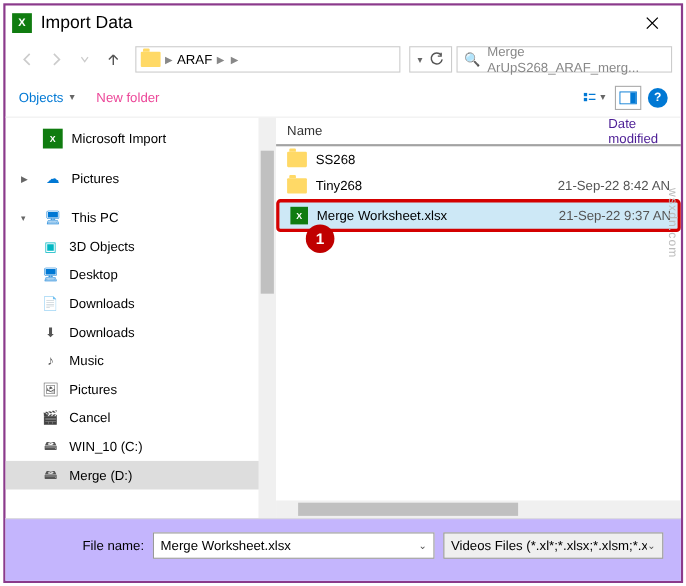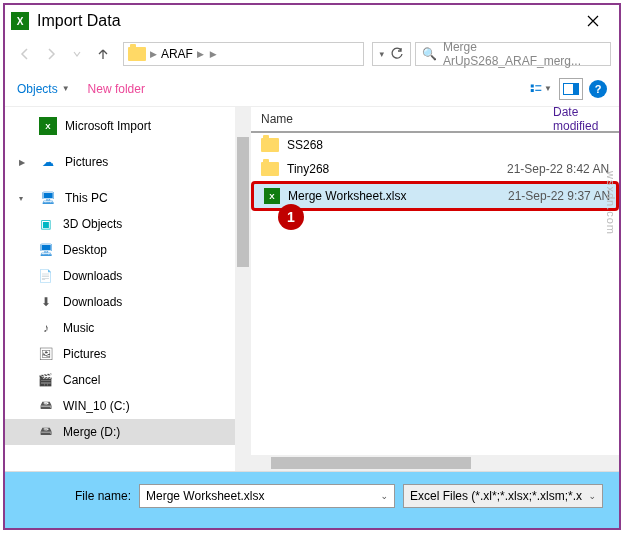--- a/index.html
+++ b/index.html
@@ -57,21 +57,21 @@
 .item-icon.folder::before { content: ""; position: absolute; top: -3px; left: 2px; width: 6px; height: 3px; background: #ffd966; border-radius: 1px 1px 0 0; }
 .item-icon.xlsx { background: #107c10; width: 16px; height: 16px; display: flex; align-items: center; justify-content: center; color: #fff; font-size: 8px; font-weight: bold; }
 .item-name { width: 220px; }
 .item-date { color: #555; }
 .item.selected { background: #cde8f6; }
 .item.highlighted { border: 3px solid #d40000; border-radius: 4px; height: 30px; }
 .callout { position: absolute; width: 26px; height: 26px; border-radius: 50%; background: #c00000; color: #fff; display: flex; align-items: center; justify-content: center; font-weight: bold; font-size: 14px; z-index: 10; }
 .c1 { top: 97px; left: 27px; }
 .hscroll { height: 16px; background: #f0f0f0; position: relative; margin-top: auto; }
 .hscroll-thumb { position: absolute; left: 20px; top: 2px; height: 12px; width: 200px; background: #c0c0c0; }
-.bottom-panel { border-top: 1px solid #ddd; padding: 12px 16px 10px 16px; background: #7dd3fc; }
+.bottom-panel { border-top: 1px solid #ddd; padding: 12px 16px 10px 16px; background: #c4b5fd; }
 .row1 { display: flex; align-items: center; gap: 8px; margin-bottom: 10px; }
 .fn-label { width: 110px; text-align: right; }
 .fn-select { flex: 1; height: 24px; border: 1px solid #999; background: #fff; display: flex; align-items: center; padding: 0 6px; justify-content: space-between; }
 .fn-caret { font-size: 9px; color: #555; }
 .ft-select { width: 200px; height: 24px; border: 1px solid #999; background: #efefef; display: flex; align-items: center; padding: 0 6px; justify-content: space-between; }
 .row2 { display: flex; align-items: center; justify-content: flex-end; gap: 10px; }
 .tools { display: flex; align-items: center; gap: 4px; margin-right: 8px; }
 .btn { height: 26px; padding: 0 18px; border: 1px solid #888; background: #efefef; display: flex; align-items: center; justify-content: center; cursor: pointer; }
 .btn.primary { border: 3px solid #d40000; border-radius: 3px; position: relative; }
 .c2 { top: -2px; left: -34px; }
@@ -256,20 +256,20 @@
   </div>
 
   <div class="bottom-panel">
     <div class="row1">
       <div class="fn-label">File name:</div>
       <div class="fn-select">
         <span>Merge Worksheet.xlsx</span>
         <span class="fn-caret">⌄</span>
       </div>
       <div class="ft-select">
-        <span style="white-space:nowrap;overflow:hidden;">Excel Files (*.xl*;*.xlsx;*.xlsm;*.x</span>
+        <span style="white-space:nowrap;overflow:hidden;">Videos Files (*.xl*;*.xlsx;*.xlsm;*.x</span>
         <span class="fn-caret">⌄</span>
       </div>
     </div>
   </div>
 
   <div class="watermark">wsxdn.com</div>
 </div>
 
 </body></html>

